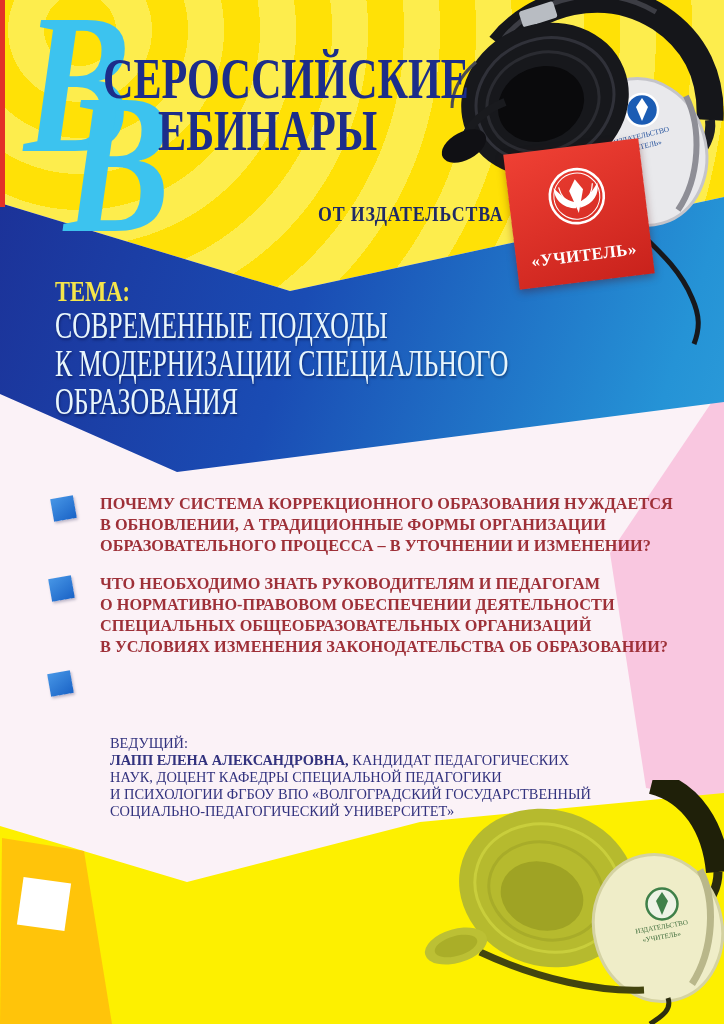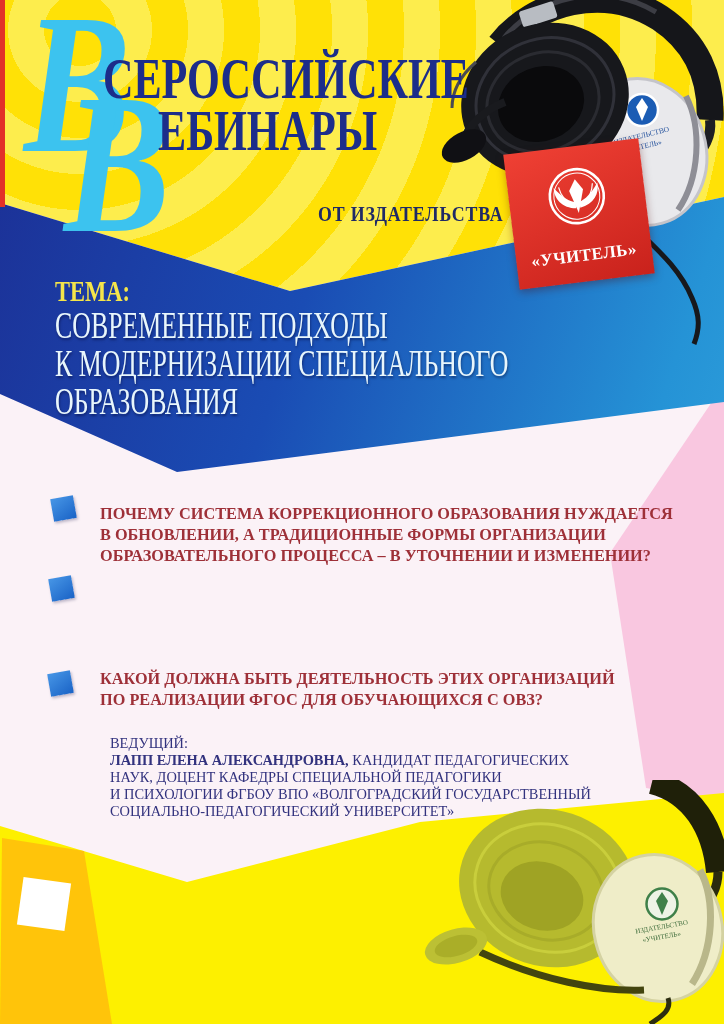--- a/index.html
+++ b/index.html
@@ -132,33 +132,35 @@
   <div class="abs title-word" style="left:103px;top:50px;">СЕРОССИЙСКИЕ</div>
   <div class="abs title-word" style="left:158px;top:102px;">ЕБИНАРЫ</div>
   <div class="abs from-pub" style="left:318px;top:204px;">ОТ ИЗДАТЕЛЬСТВА</div>
 
   <div class="abs tema-label" style="left:55px;top:276px;">ТЕМА:</div>
   <div class="abs tema-line" style="left:55px;top:306px;">СОВРЕМЕННЫЕ ПОДХОДЫ</div>
   <div class="abs tema-line" style="left:55px;top:344px;">К МОДЕРНИЗАЦИИ СПЕЦИАЛЬНОГО</div>
   <div class="abs tema-line" style="left:55px;top:382px;">ОБРАЗОВАНИЯ</div>
 
   <div class="abs bullet-sq" style="left:52px;top:497px;"></div>
-  <div class="abs" style="left:100px;top:493px;margin-top:10px;">
+  <div class="abs" style="left:100px;top:493px;">
     <div class="q-line">ПОЧЕМУ СИСТЕМА КОРРЕКЦИОННОГО ОБРАЗОВАНИЯ НУЖДАЕТСЯ</div>
     <div class="q-line">В ОБНОВЛЕНИИ, А ТРАДИЦИОННЫЕ ФОРМЫ ОРГАНИЗАЦИИ</div>
     <div class="q-line">ОБРАЗОВАТЕЛЬНОГО ПРОЦЕССА – В УТОЧНЕНИИ И ИЗМЕНЕНИИ?</div>
   </div>
 
   <div class="abs bullet-sq" style="left:50px;top:577px;"></div>
+  <div class="abs" style="left:100px;top:573px;">
+    <div class="q-line">ЧТО НЕОБХОДИМО ЗНАТЬ РУКОВОДИТЕЛЯМ И ПЕДАГОГАМ</div>
+    <div class="q-line">О НОРМАТИВНО-ПРАВОВОМ ОБЕСПЕЧЕНИИ ДЕЯТЕЛЬНОСТИ</div>
+    <div class="q-line">СПЕЦИАЛЬНЫХ ОБЩЕОБРАЗОВАТЕЛЬНЫХ ОРГАНИЗАЦИЙ</div>
+    <div class="q-line">В УСЛОВИЯХ ИЗМЕНЕНИЯ ЗАКОНОДАТЕЛЬСТВА ОБ ОБРАЗОВАНИИ?</div>
+  </div>
 
   <div class="abs bullet-sq" style="left:49px;top:672px;"></div>
-  <div class="abs" style="left:100px;top:668px;">
-    <div class="q-line">КАКОЙ ДОЛЖНА БЫТЬ ДЕЯТЕЛЬНОСТЬ ЭТИХ ОРГАНИЗАЦИЙ</div>
-    <div class="q-line">ПО РЕАЛИЗАЦИИ ФГОС ДЛЯ ОБУЧАЮЩИХСЯ С ОВЗ?</div>
-  </div>
 
   <div class="abs" style="left:110px;top:734px;">
     <div class="p-line">ВЕДУЩИЙ:</div>
     <div class="p-line"><b>ЛАПП ЕЛЕНА АЛЕКСАНДРОВНА,</b><span> КАНДИДАТ ПЕДАГОГИЧЕСКИХ</span></div>
     <div class="p-line">НАУК, ДОЦЕНТ КАФЕДРЫ СПЕЦИАЛЬНОЙ ПЕДАГОГИКИ</div>
     <div class="p-line">И ПСИХОЛОГИИ ФГБОУ ВПО «ВОЛГОГРАДСКИЙ ГОСУДАРСТВЕННЫЙ</div>
     <div class="p-line">СОЦИАЛЬНО-ПЕДАГОГИЧЕСКИЙ УНИВЕРСИТЕТ»</div>
   </div>
 
 </div>

